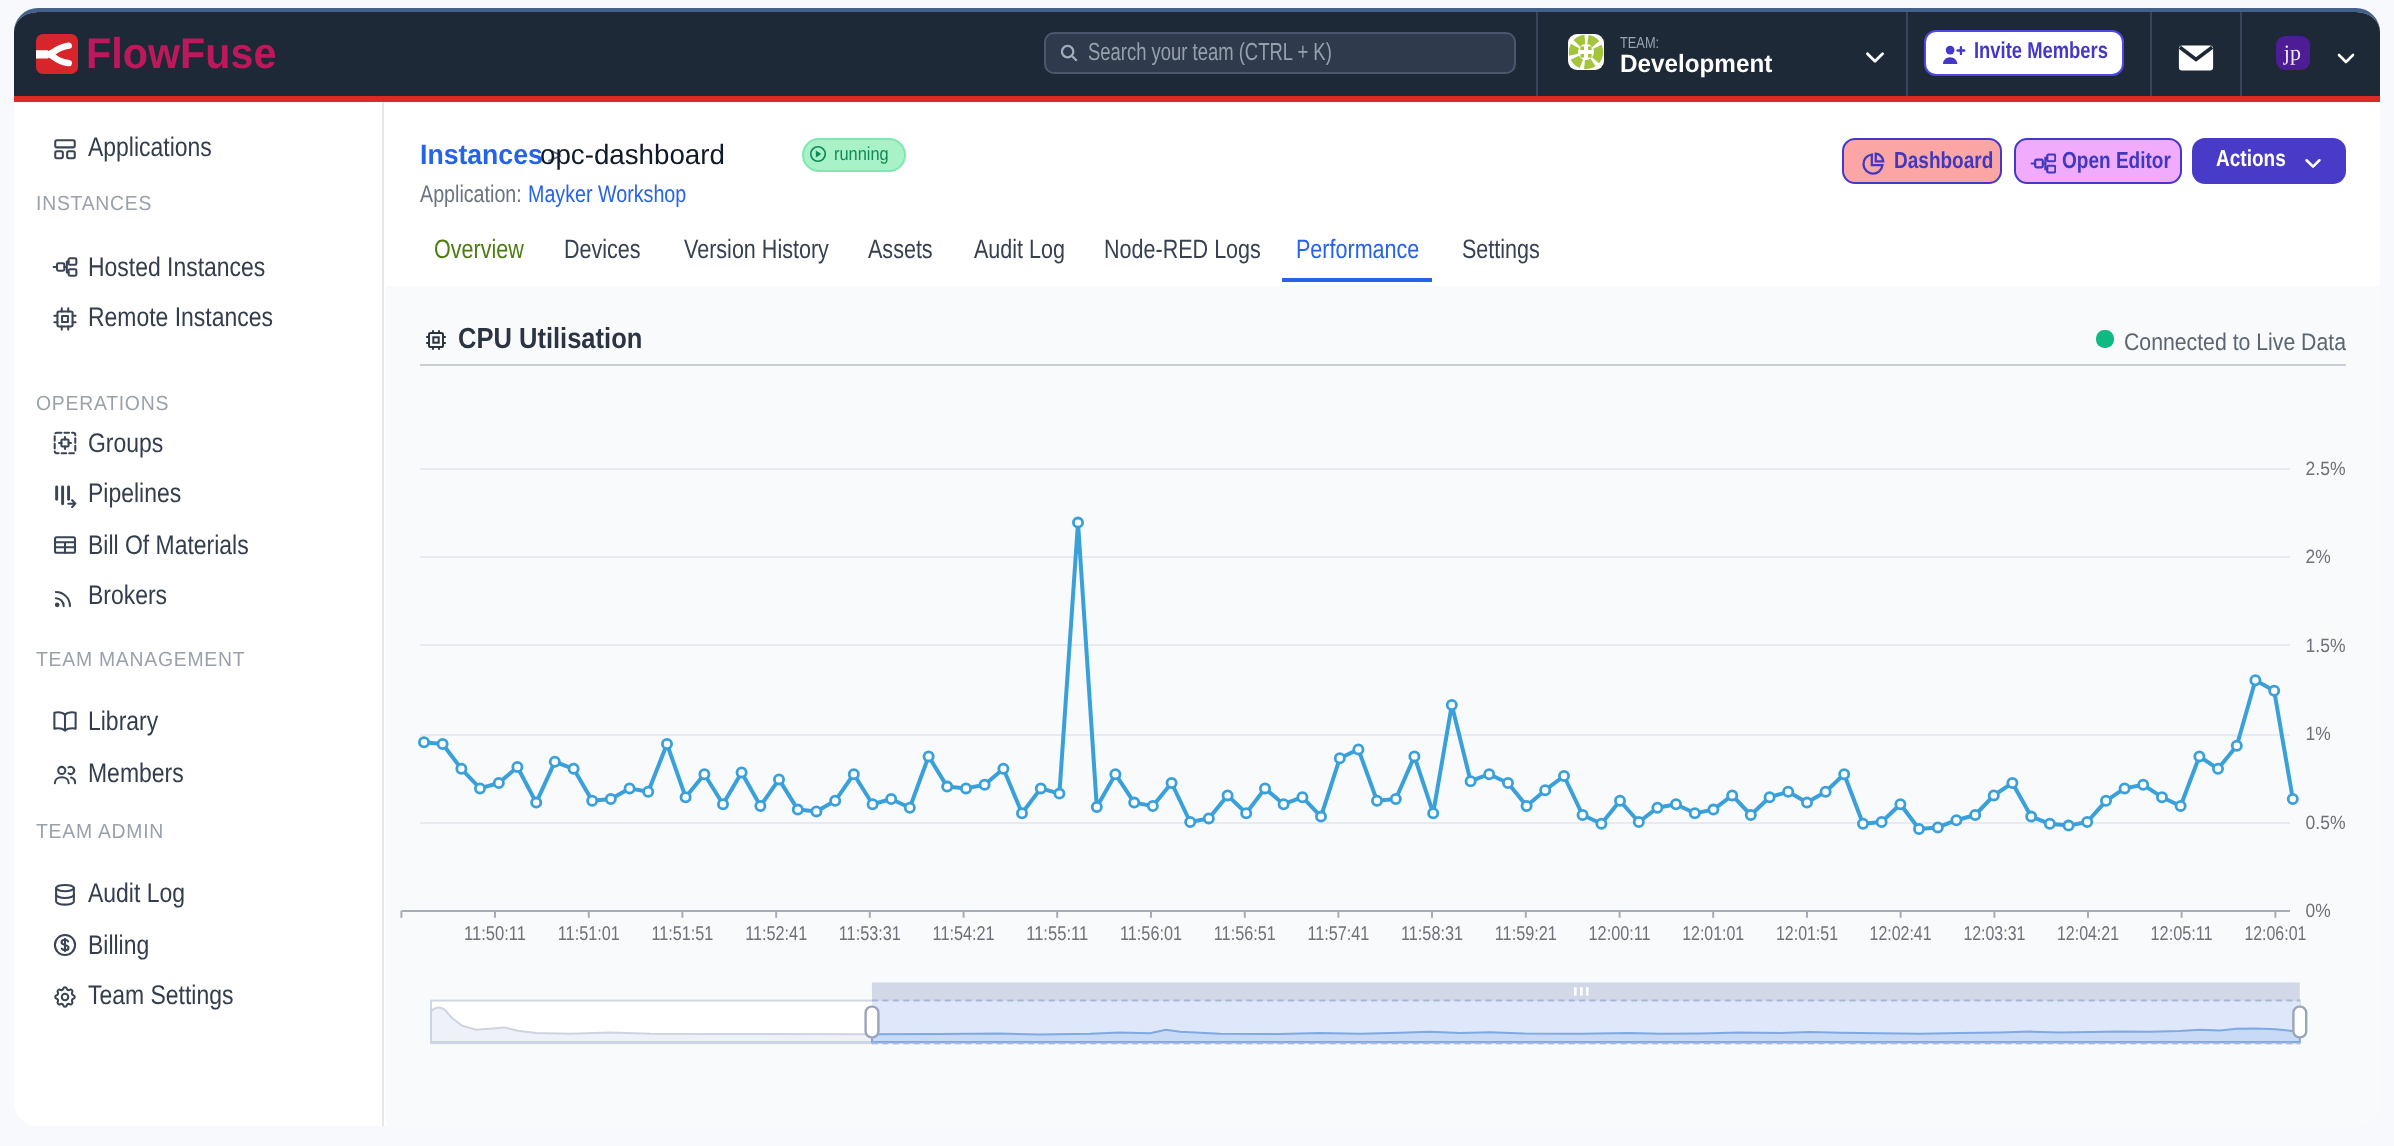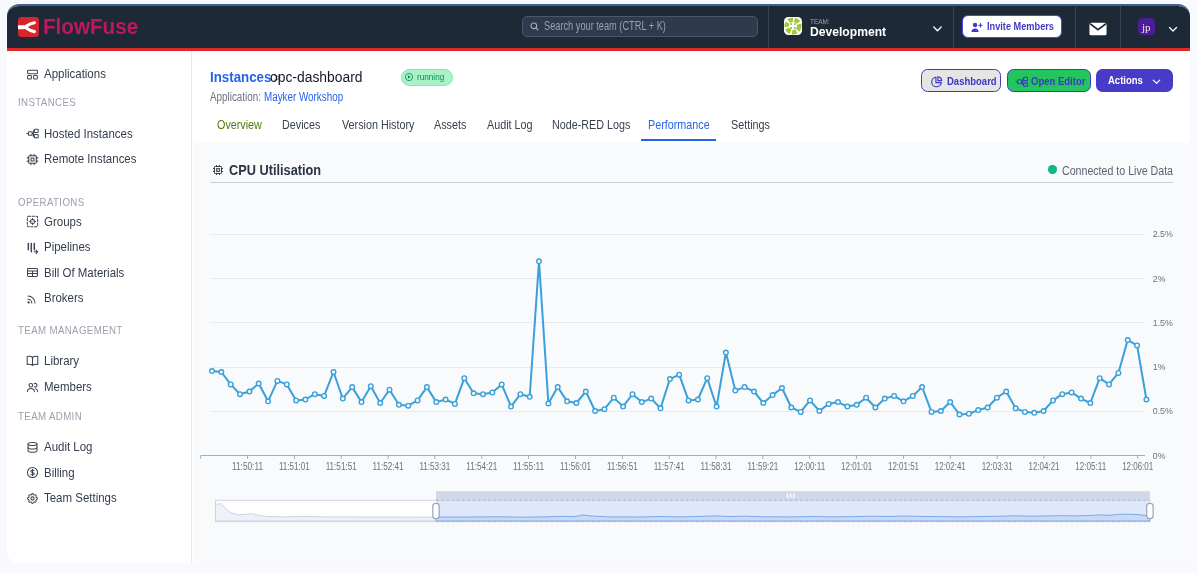--- a/index.html
+++ b/index.html
@@ -138,28 +138,28 @@
 <div class="a" style="left:270px;top:69px;font-size:14px;font-weight:400;color:#111827"><span style="display:inline-block;transform:scaleX(.99);transform-origin:0 50%;white-space:nowrap">opc-dashboard</span></div>
 <div class="a" style="left:400.5px;top:68.8px;width:52px;height:17px;background:#a9f2c8;border:1px solid #7fe8b2;border-radius:9px;display:flex;align-items:center;justify-content:center">
     <svg width="10" height="10" viewBox="0 0 24 24" fill="none" stroke="#0e8a58" stroke-width="2">
       <circle cx="12" cy="12" r="8.7"></circle>
       <path d="M9.4 7.9l6.6 4.1-6.6 4.1z" fill="#0e8a58" stroke="none"></path>
     </svg>
     <span style="color:#0e8a58;font-size:9.3px;margin-left:3px"><span style="display:inline-block;transform:scaleX(.88);transform-origin:0 50%;white-space:nowrap">running</span></span>
   </div>
 <div class="a" style="left:210.4px;top:89.8px;font-size:12px;color:#6b7280"><span style="display:inline-block;transform:scaleX(.82);transform-origin:0 50%;white-space:nowrap">Application:</span></div>
 <div class="a" style="left:263.6px;top:89.8px;font-size:12px;color:#2563eb"><span style="display:inline-block;transform:scaleX(.82);transform-origin:0 50%;white-space:nowrap">Mayker Workshop</span></div>
-<div class="a" style="left:920.8px;top:69.3px;width:80.5px;height:23px;background:#e5e5e5;border:1px solid #4338ca;border-radius:6.5px">
+<div class="a" style="left:920.8px;top:69.3px;width:80.5px;height:23px;background:#fca5a5;border:1px solid #4338ca;border-radius:6.5px">
     <svg class="a" style="left:8.2px;top:4.3px" width="13.5" height="13.5" viewBox="0 0 24 24" fill="none" stroke="#3f38c0" stroke-width="2">
       <path d="M10.5 4A8.5 8.5 0 1020 13.5h-9.5z"></path>
       <path d="M14 3.3A7.3 7.3 0 0120.7 10H14z"></path>
     </svg>
     <div class="a" style="left:25.7px;top:4.2px;color:#3f38c0;font-size:11.6px;font-weight:700"><span style="display:inline-block;transform:scaleX(.82);transform-origin:0 50%;white-space:nowrap">Dashboard</span></div>
   </div>
-<div class="a" style="left:1006.7px;top:69.3px;width:84.5px;height:23px;background:#22c55e;border:1px solid #4338ca;border-radius:6.5px">
+<div class="a" style="left:1006.7px;top:69.3px;width:84.5px;height:23px;background:#f0abfc;border:1px solid #4338ca;border-radius:6.5px">
     <svg class="a" style="left:7px;top:4.3px" width="13.5" height="13.5" viewBox="0 0 24 24" fill="none" stroke="#3f38c0" stroke-width="1.9" stroke-linecap="round">
       <path d="M1.5 12H4.6"></path>
       <rect x="4.6" y="8.6" width="6.8" height="6.8" rx="1.3"></rect>
       <path d="M11.4 12h2.3M13.7 12V7h1.6M13.7 12v5h1.6"></path>
       <rect x="15.3" y="4" width="7.2" height="6" rx="1.3"></rect>
       <rect x="15.3" y="14" width="7.2" height="6" rx="1.3"></rect>
     </svg>
     <div class="a" style="left:23.8px;top:4.2px;color:#3f38c0;font-size:11.6px;font-weight:700"><span style="display:inline-block;transform:scaleX(.82);transform-origin:0 50%;white-space:nowrap">Open Editor</span></div>
   </div>
 <div class="a" style="left:1096px;top:69.3px;width:77px;height:23px;background:#473bc8;border-radius:6.5px">

